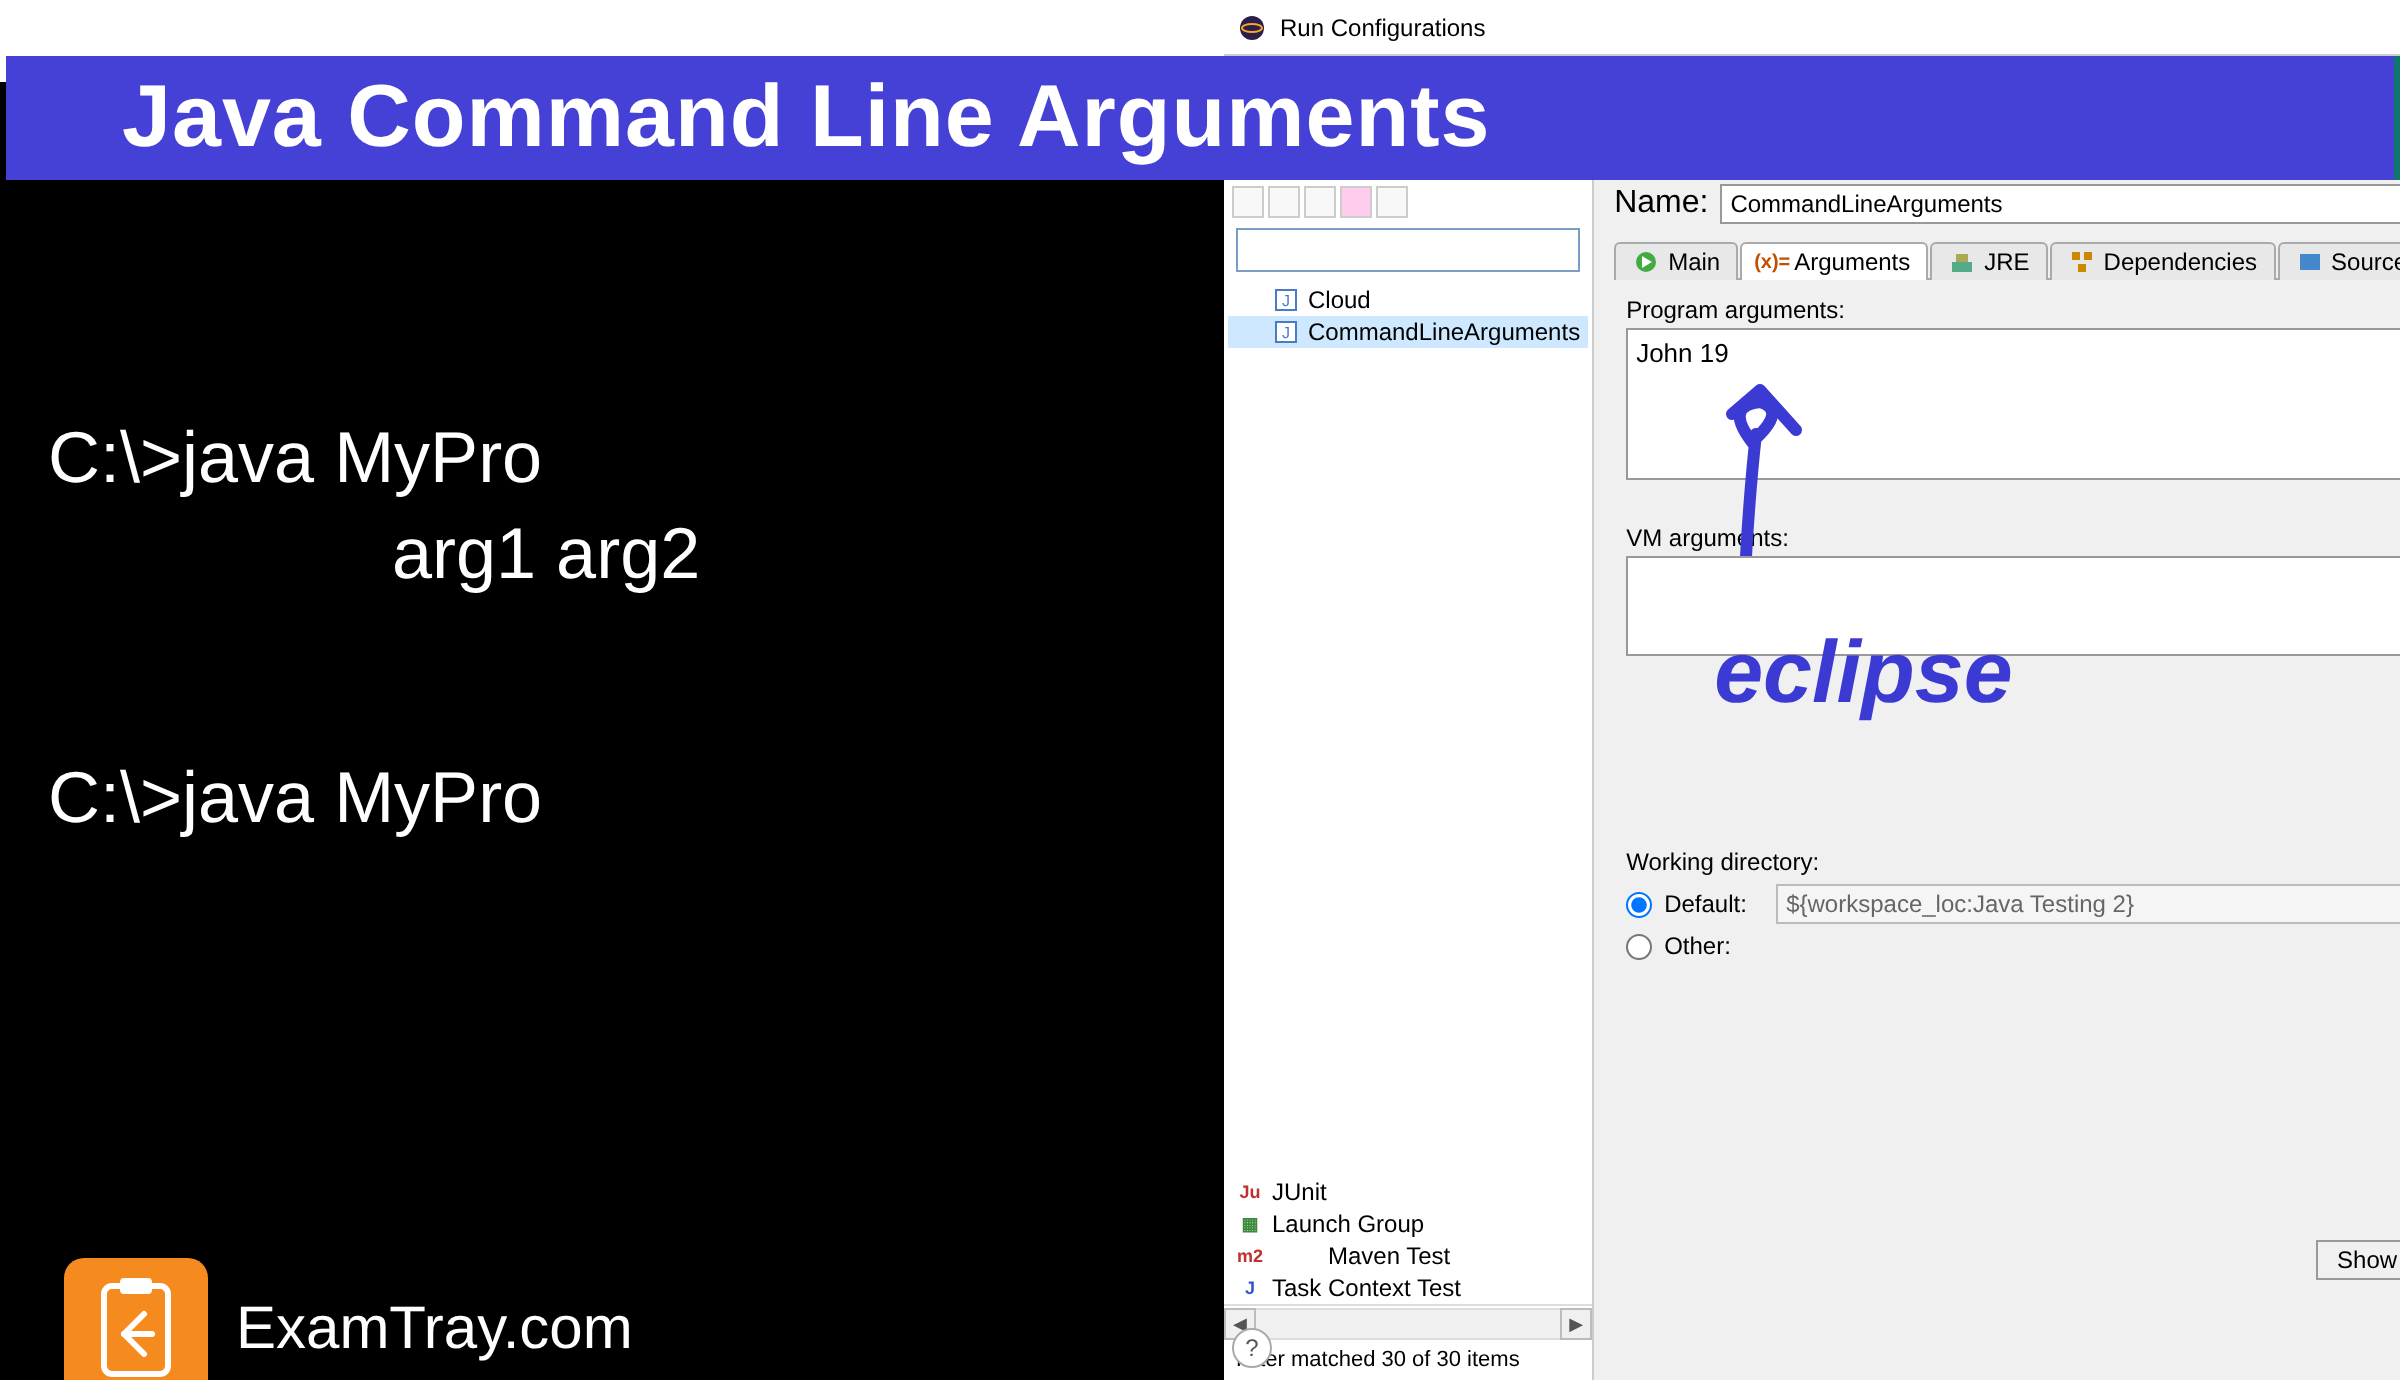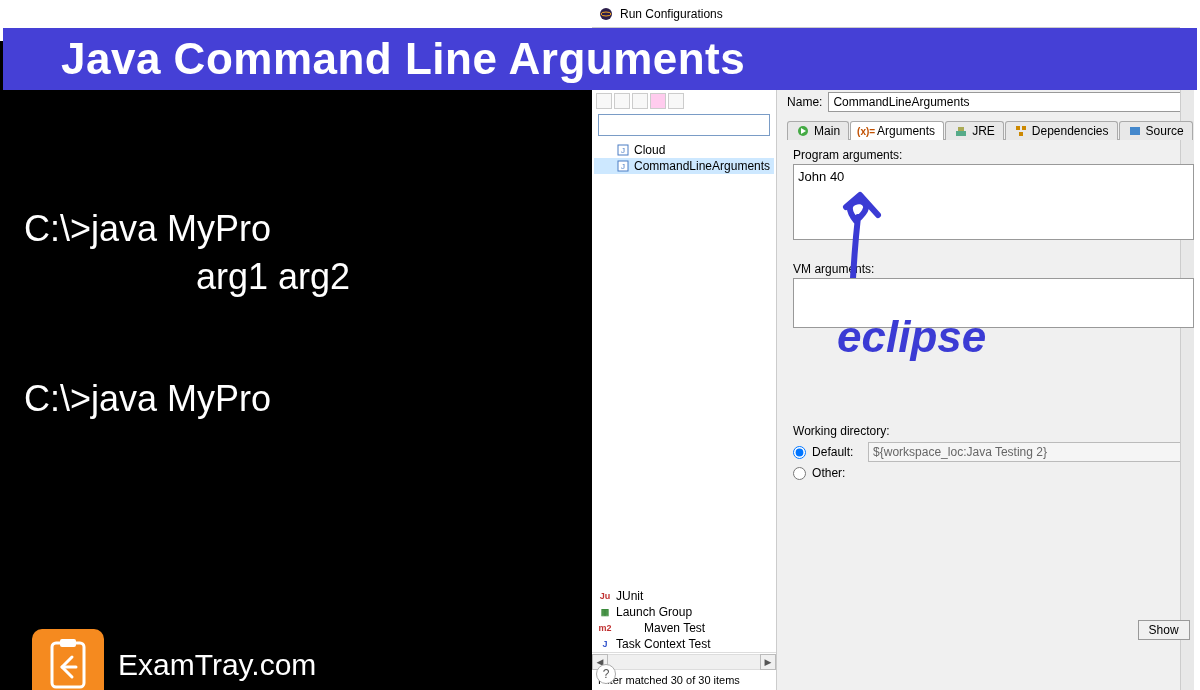--- a/index.html
+++ b/index.html
@@ -1,19 +1,19 @@
 <!DOCTYPE html>
 <html><head>
 <meta charset="utf-8">
 <style>
   * { box-sizing: border-box; margin: 0; padding: 0; }
   body { width: 1200px; height: 690px; font-family: "Segoe UI", Tahoma, sans-serif; background: #fff; overflow: hidden; position: relative; }
   
   .left-panel { position: absolute; left: 0; top: 0; width: 612px; height: 690px; background: #000; margin-top: 41px; }
-  .right-panel { position: absolute; left: 592px; top: 0; width: 588px; height: 690px; background: #0f766e; }
+  .right-panel { position: absolute; left: 612px; top: 0; width: 588px; height: 690px; background: #0f766e; }
 
   
   .win-titlebar { height: 28px; background: #fff; border-bottom: 1px solid #ccc; display: flex; align-items: center; padding: 0 6px; }
   .win-icon { width: 16px; height: 16px; margin-right: 6px; display:flex;align-items:center;justify-content:center;}
   .win-title { font-size: 12px; color: #000; }
 
   
   .banner { position: absolute; left: 3px; top: 28px; width: 1194px; height: 62px; background: #4540d6; display: flex; align-items: center; padding-left: 14px; z-index: 5; }
   .banner-text { color: #fff; font-size: 44px; font-weight: bold; letter-spacing: 0.5px; margin-left: 44px; }
 
@@ -39,21 +39,21 @@
   .tree-item.sel { background:#cde8ff; }
   .tree-ico { width:14px;height:14px; display:inline-flex;align-items:center;justify-content:center;}
   .tree-bottom { position:absolute; bottom:0; left:0; right:0;}
   .scroll-row { height:18px; display:flex; align-items:center; border-top:1px solid #ddd;}
   .scroll-btn { width:16px;height:16px;border:1px solid #bbb;background:#f0f0f0;display:flex;align-items:center;justify-content:center;font-size:9px;color:#555;}
   .scroll-track { flex:1; height:16px; background:#f0f0f0; border-top:1px solid #ddd;border-bottom:1px solid #ddd;}
   .filter-status { font-size:11px; padding:4px 6px; color:#000;}
 
   .form-col { flex:1; padding: 0 0 0 10px; background:#f0f0f0; display:flex;flex-direction:column;}
   .name-row { display:flex; align-items:center; gap:6px; height:24px;}
-  .name-lbl { font-size:12px;}
+  .name-lbl { font-size:16px;}
   .name-input { flex:1; height:20px; border:1px solid #999; background:#fff; padding:0 4px; font-size:12px;}
   .tab-row { display:flex; margin-top:6px; border-bottom:1px solid #aaa;}
   .tab { display:flex; align-items:center; gap:4px; padding:2px 8px; font-size:12px; background:#e8e8e8; border:1px solid #aaa; border-bottom:none; margin-right:1px; border-radius:3px 3px 0 0; position:relative; top:1px;justify-content:flex-end;}
   .tab.active { background:#fff; font-weight:normal;}
   .tab-ico { width:14px;height:14px;display:inline-flex;align-items:center;justify-content:center;}
   .section { padding: 8px 0 4px 6px;}
   .section-lbl { font-size:12px; display:block; margin-bottom:2px;}
   .textarea { border:1px solid #999; background:#fff; min-height:76px; padding:4px; font-size:13px; font-family:inherit; position:relative;}
   .textarea.small { min-height:50px;}
   .arrow-annot { position:absolute; left:36px; top:28px; pointer-events:none;}
@@ -201,21 +201,21 @@
                 <rect x="1" y="2" width="10" height="8" fill="#48c"></rect>
               </svg>
             </span>
             <span>Source</span>
           </div>
         </div>
 
       <div class="section">
         <span class="section-lbl">Program arguments:</span>
         <div class="textarea">
-          <span>John 40</span>
+          <span>John 19</span>
           <svg class="arrow-annot" width="70" height="110" style="overflow:visible;">
             <path d="M 30 8 Q 12 10 26 28 Q 44 12 30 8 M 28 24 Q 24 60 22 105" fill="none" stroke="#3b3bd4" stroke-width="6" stroke-linecap="round"></path>
             <path d="M 16 14 L 30 2 L 48 22" fill="none" stroke="#3b3bd4" stroke-width="6" stroke-linecap="round" stroke-linejoin="round"></path>
           </svg>
         </div>
       </div>
 
       <div class="section" style="margin-top:10px;">
         <span class="section-lbl">VM arguments:</span>
         <div class="textarea small">

